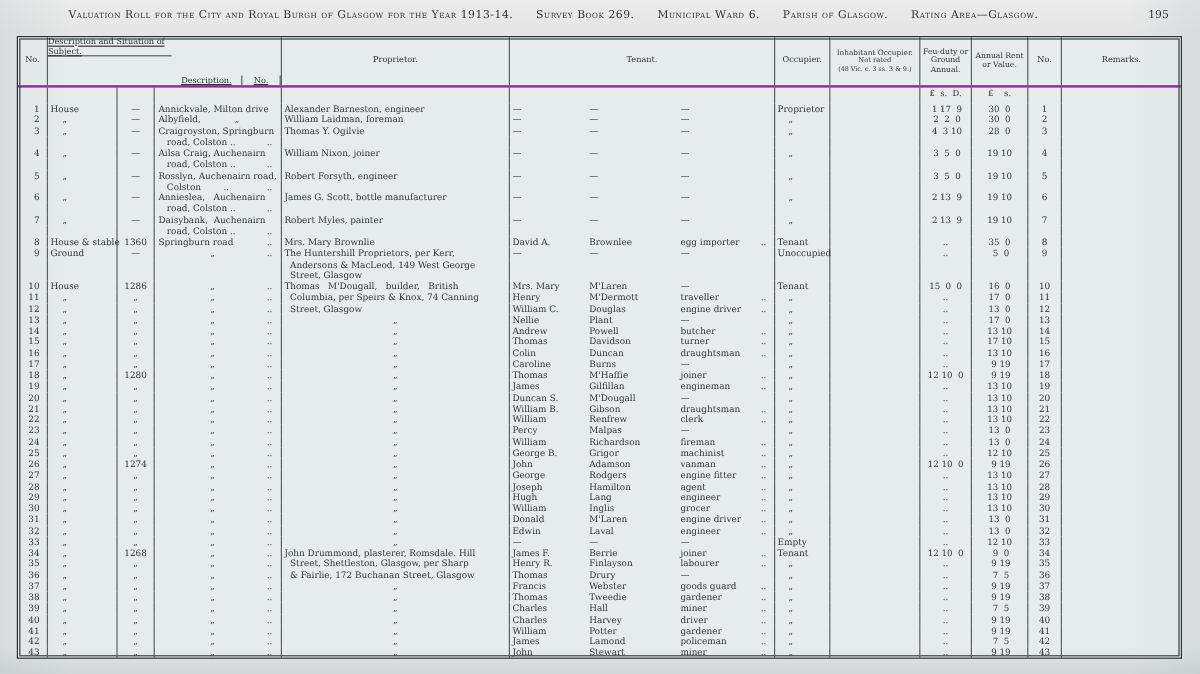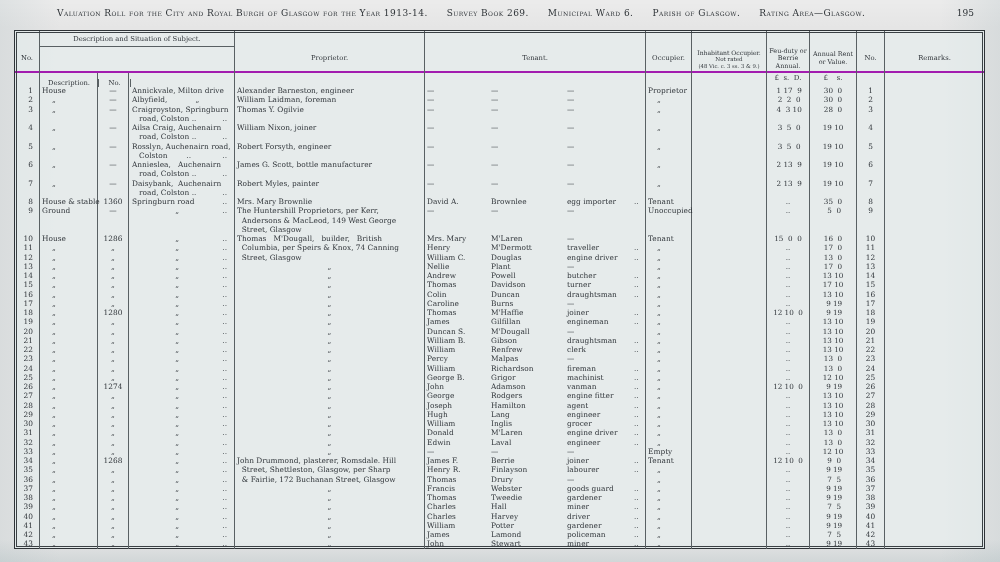--- a/index.html
+++ b/index.html
@@ -15,21 +15,21 @@
   #titlebar .seg{margin-right:19px;}
   #titlebar .pageno{margin-left:auto;margin-right:12px;letter-spacing:0;}
   
   #sheet{position:absolute;left:14px;top:30px;width:969px;height:517px;border:1.6px solid #2e3337;background:rgba(231,240,241,.55);}
   #sheet::before{content:'';position:absolute;inset:1.2px;border:.8px solid #3a4044;pointer-events:none;}
   .grid{display:grid;grid-template-columns:25px 58px 31px 106px 190px 221px 46px 75px 43px 47px 28px auto;}
   .hcell{border-right:1px solid #596063;display:flex;align-items:center;justify-content:center;text-align:center;
         font-size:6.8px;line-height:7.6px;padding:1px 1px;}
   .hcell.last{border-right:none;}
   #hdr{height:40px;}
-  #grp{display:flex;flex-direction:column;border-right:1px solid #596063;}
+  #grp{display:flex;border-right:1px solid #596063;text-decoration:underline;}
   #grp .gtop{height:15px;display:flex;align-items:center;justify-content:center;border-bottom:1px solid #596063;font-size:6.8px;}
   #grp .gsub{flex:1;display:flex;margin-top:32px;}
   #grp .gsub span{display:flex;align-items:center;justify-content:center;font-size:6.8px;}
   #grp .gsub span:nth-child(1){width:58px;border-right:1px solid #596063;}
   #grp .gsub span:nth-child(2){width:31px;border-right:1px solid #596063;}
   #grp .gsub span:nth-child(3){width:106px;}
   .inh1{font-size:6.1px;line-height:6.8px;display:block;}
   .inh2{font-size:5.6px;line-height:6.2px;display:block;}
   .inh3{font-size:5.3px;line-height:6px;display:block;}
   #units{height:13px;border-top:2px solid #a21caf;}
@@ -84,21 +84,21 @@
       <div class="hcell">Occupier.</div>
 
       <div class="hcell">
         <div>
           <span class="inh1">Inhabitant Occupier.</span>
           <span class="inh2">Not rated</span>
           <span class="inh3">(48 Vic. c. 3 ss. 3 &amp; 9.)</span>
         </div>
       </div>
 
-      <div class="hcell" style="white-space:normal;font-size:6.4px;">Feu-duty or Berrie Annual.</div>
+      <div class="hcell" style="white-space:normal;font-size:6.4px;">Feu-duty or Ground Annual.</div>
       <div class="hcell" style="white-space:normal;font-size:6.4px;">Annual Rent or Value.</div>
       <div class="hcell">No.</div>
       <div class="hcell last">Remarks.</div>
     </div>
 
     <div id="units" class="grid">
       <div class="hcell"></div>
       <div class="hcell"></div>
       <div class="hcell"></div>
       <div class="hcell"></div>

